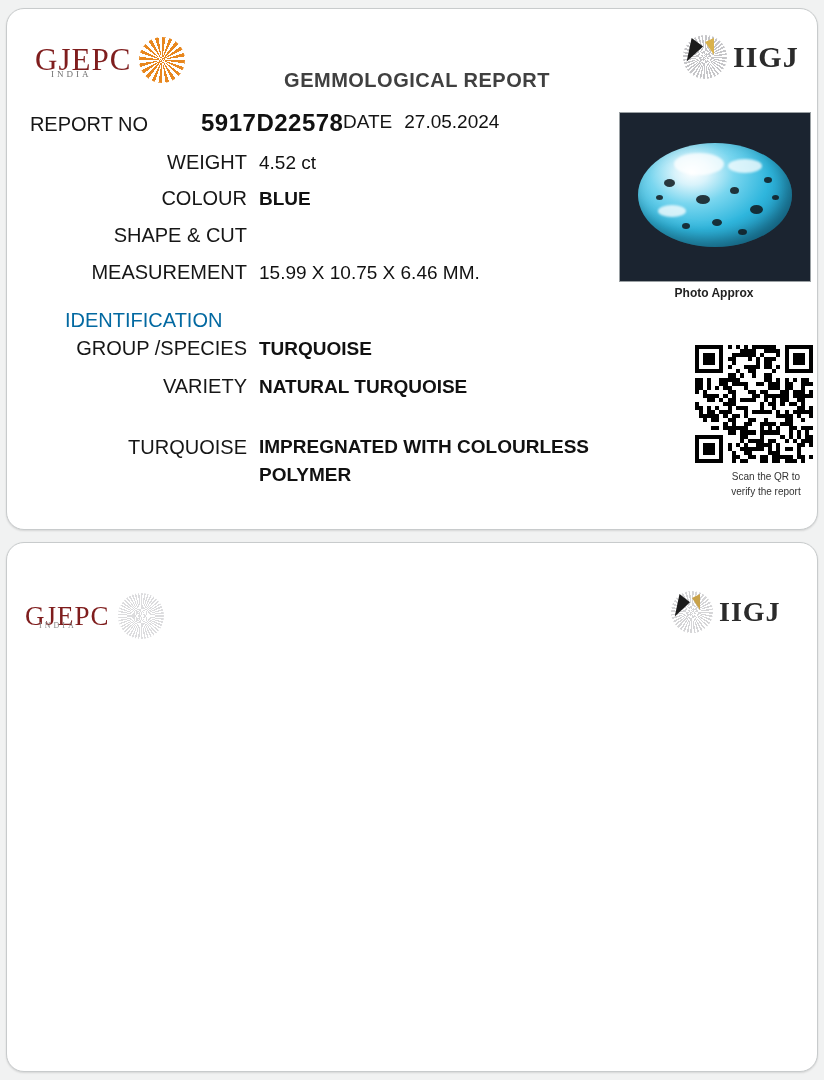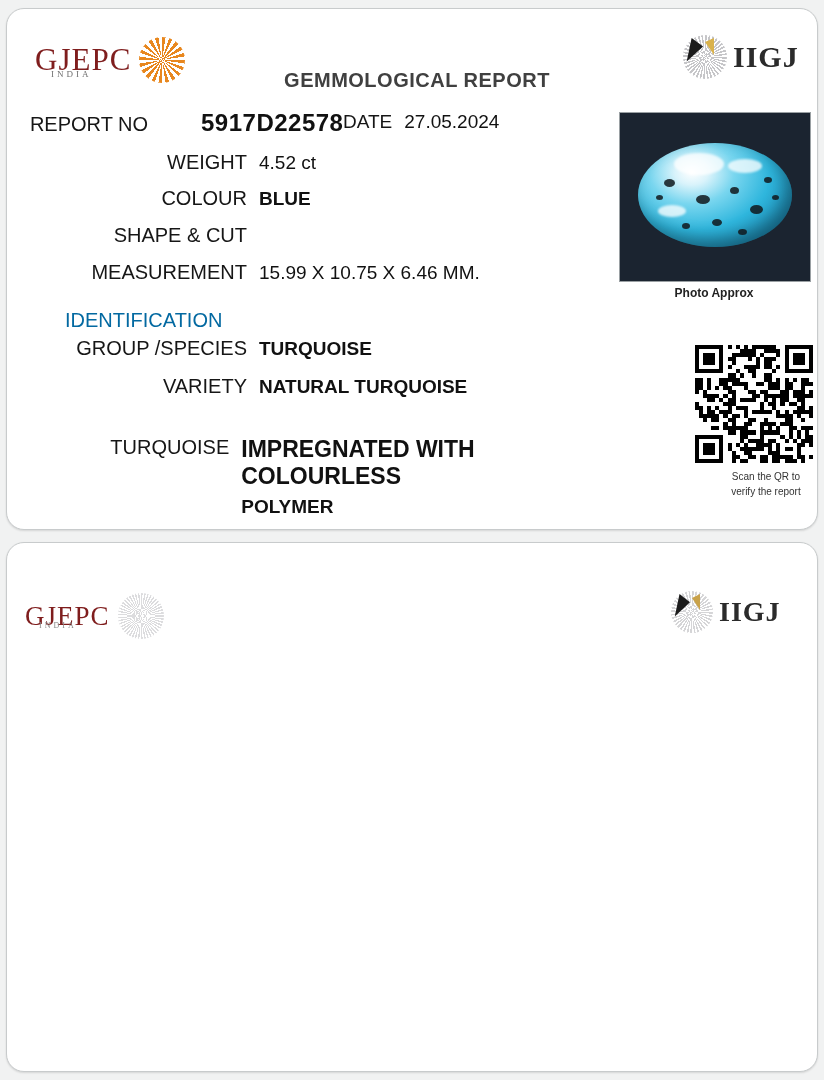--- a/index.html
+++ b/index.html
@@ -250,21 +250,21 @@
       <span class="value">NATURAL TURQUOISE</span>
     </div>
     <div class="row" style="left:30px; top:328px; width:560px;">
       <span class="label" style="width:210px;">GROUP /SPECIES</span>
       <span class="value">TURQUOISE</span>
     </div>
 
     <div class="row" style="left:30px; top:427px; width:570px; align-items:flex-start;">
       <span class="label" style="width:210px;">TURQUOISE</span>
       <span style="margin-left:12px;">
-        <span style="display:block;font-size:23px;font-weight:bold;color:#111;">IMPREGNATED WITH COLOURLESS</span>
+        <span style="display:block;font-size:19px;font-weight:bold;color:#111;">IMPREGNATED WITH COLOURLESS</span>
         <span style="display:block;font-size:19px;font-weight:bold;color:#111;margin-top:6px;">POLYMER</span>
       </span>
     </div>
 
     <div class="photo-box">
       <div class="gem">
         <span class="veil" style="left:36px;top:10px;width:50px;height:22px;"></span>
         <span class="veil" style="left:90px;top:16px;width:34px;height:14px;"></span>
         <span class="veil" style="left:20px;top:62px;width:28px;height:12px;"></span>
         <span class="sp" style="left:26px;top:36px;width:11px;height:8px;"></span>

